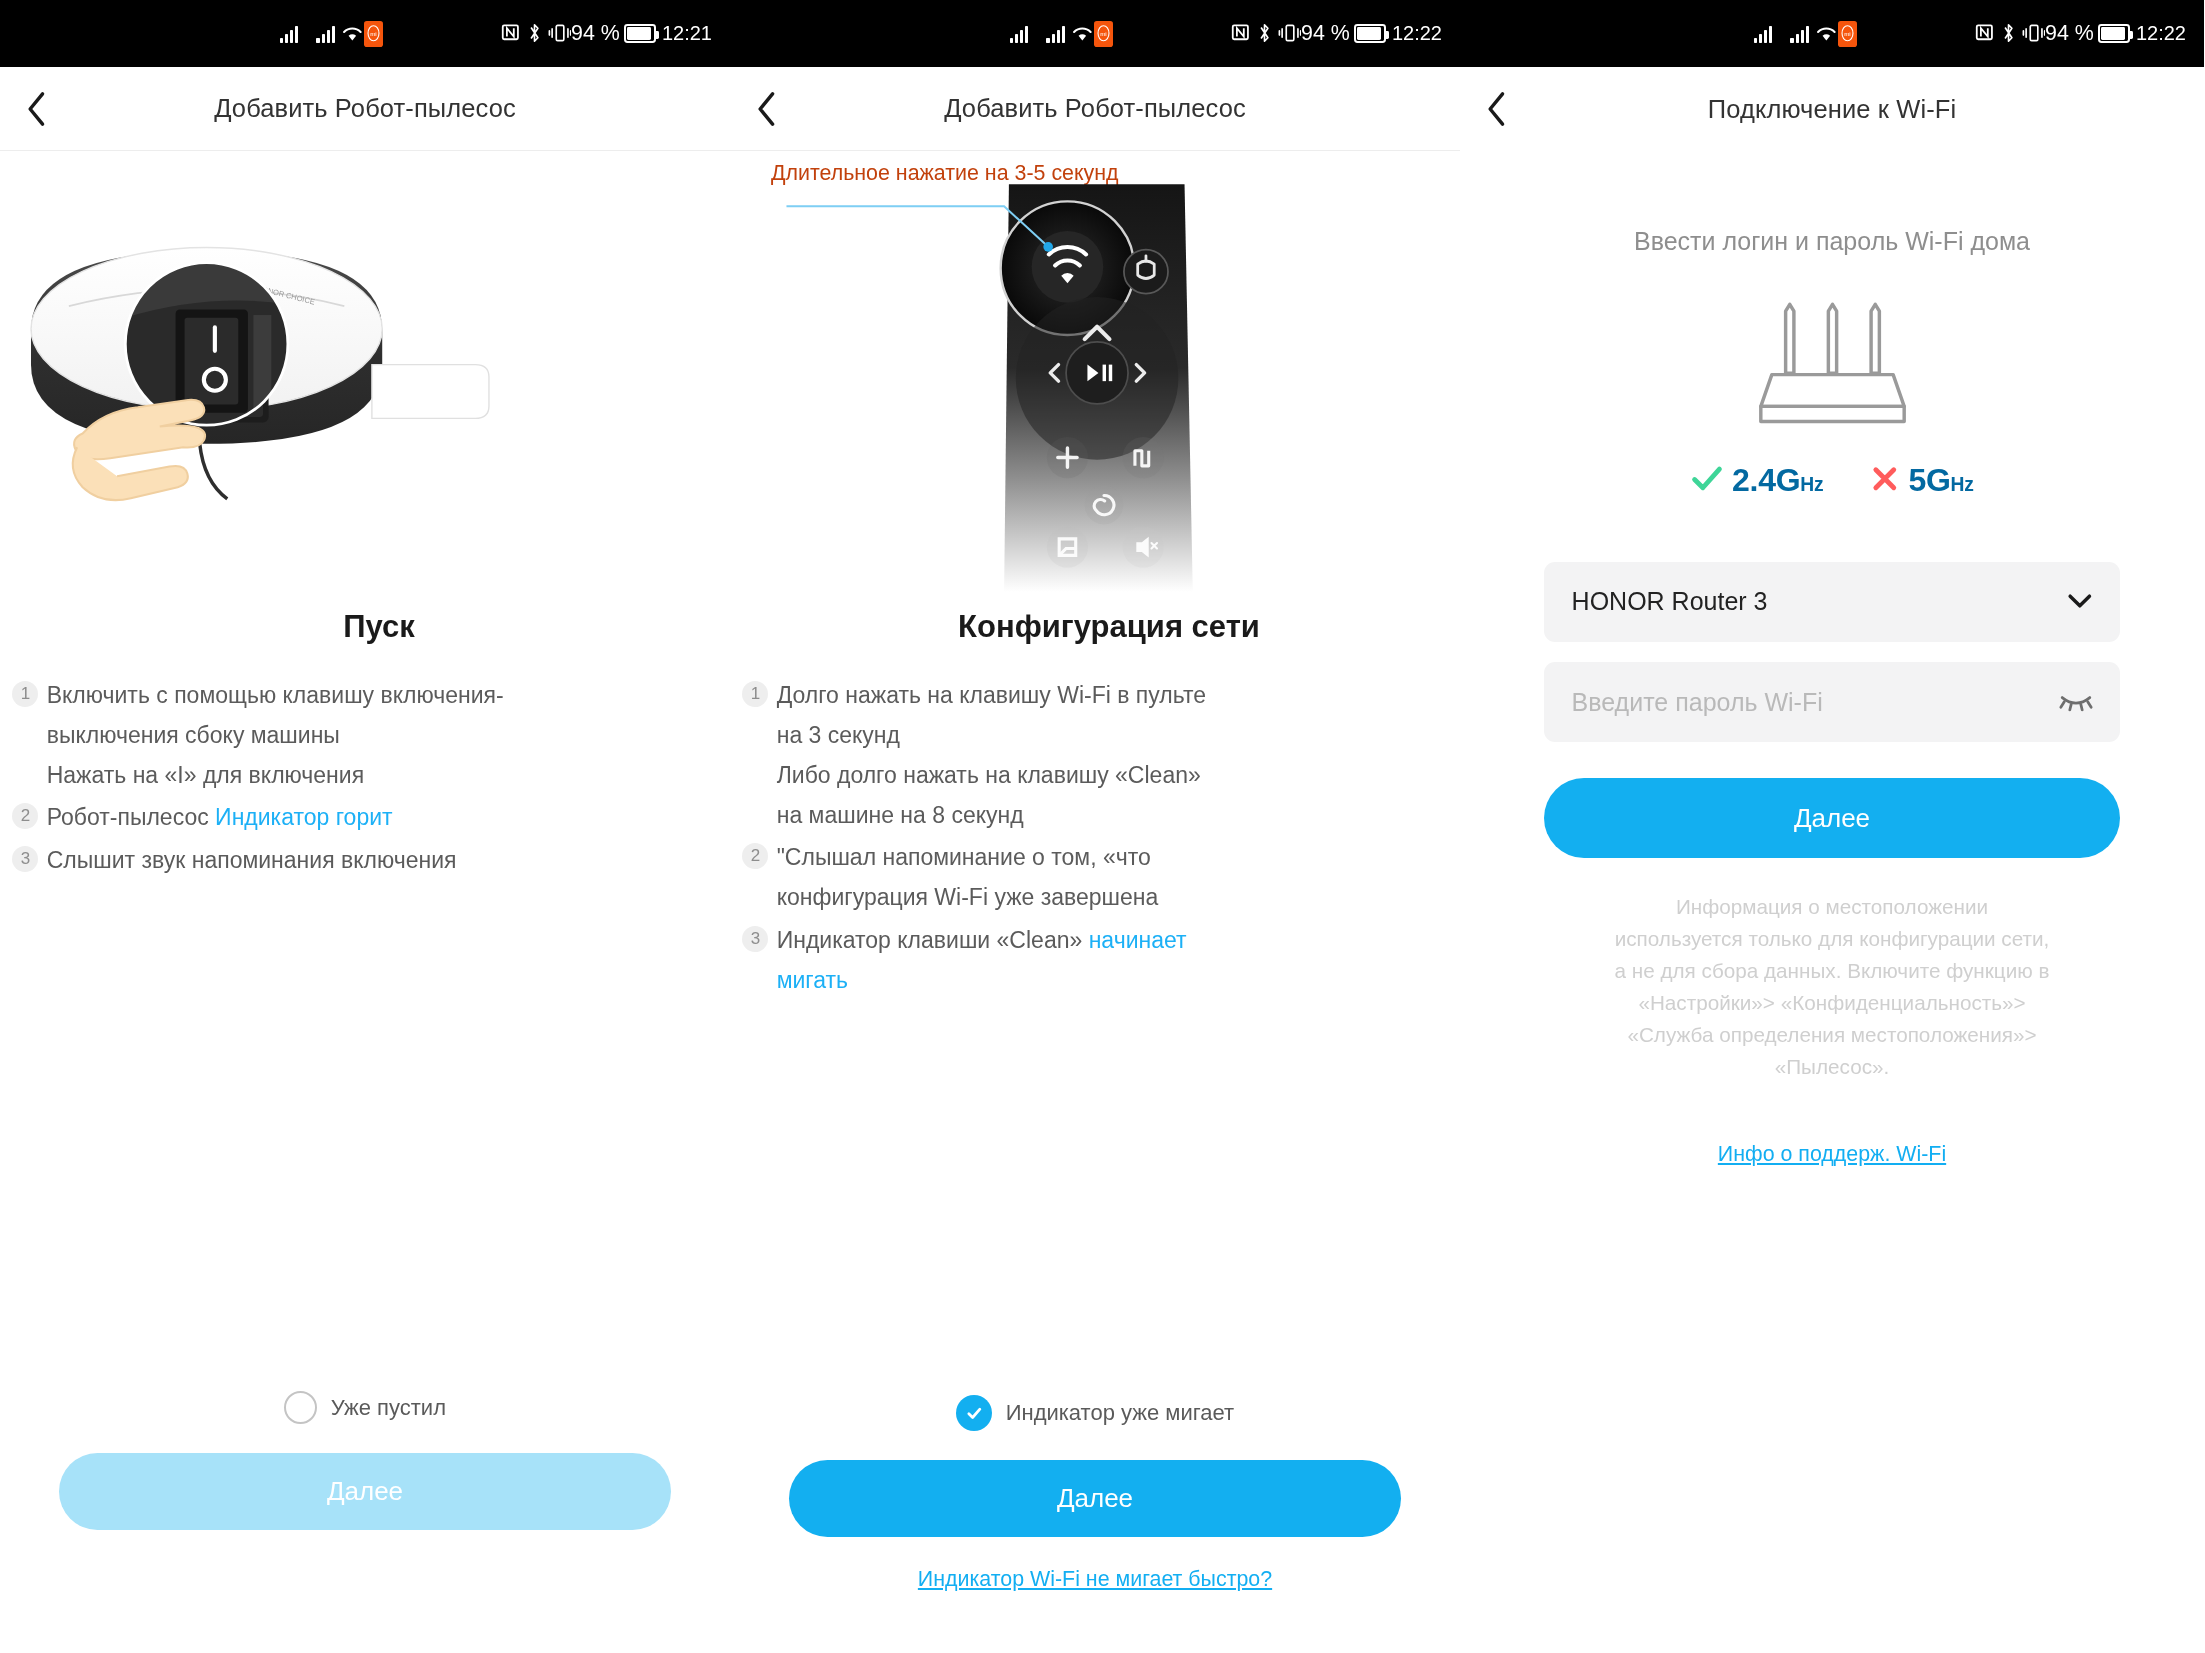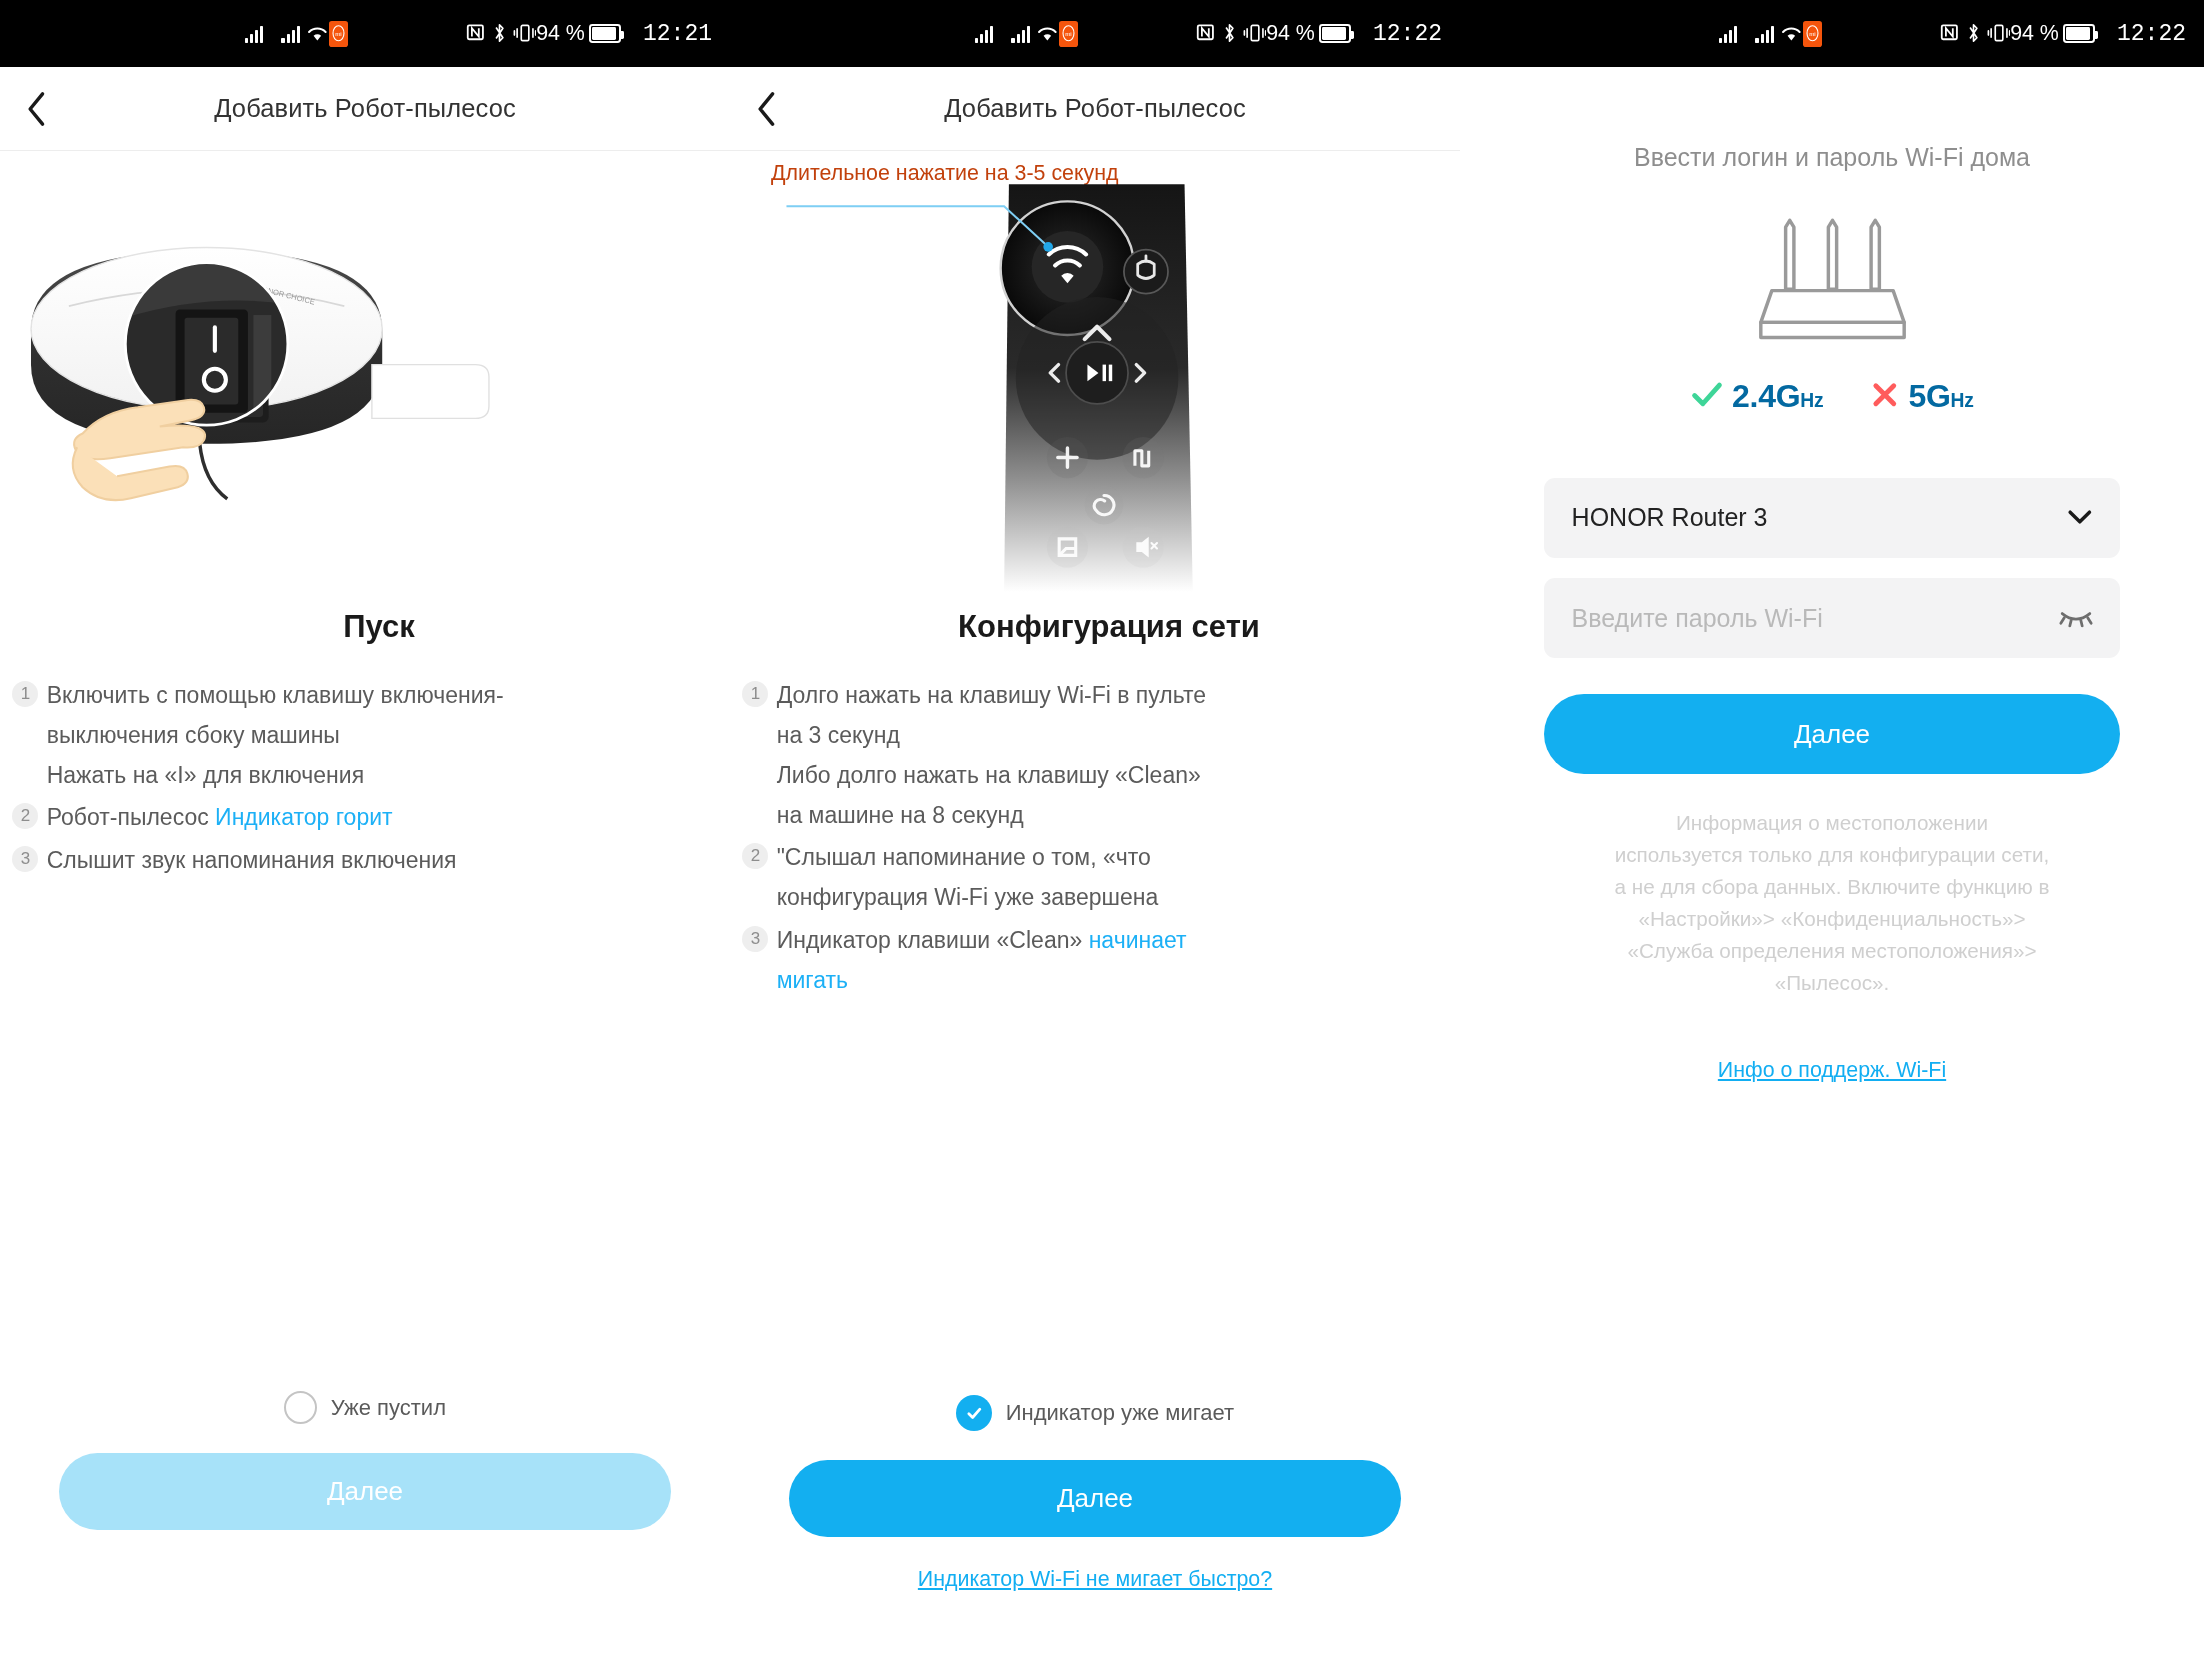--- a/index.html
+++ b/index.html
@@ -34,21 +34,21 @@
   .sig i:nth-child(3){height:13px}.sig i:nth-child(4){height:17px}
   .wifi-ic { width: 20.7px; height: 18px; position: relative; }
   .mi-badge {
     width: 18.6px; height: 26px; background: #F5550C; border-radius: 2.8px;
     display: flex; align-items: center; justify-content: center;
     margin-left: 1.4px;
   }
   .mi-badge svg { display:block; }
   .sb-gap { width: 117px; }
   .sb-txt { color: #fff; font-size: 21.4px; letter-spacing: 0px; }
-  .sb-clock { color: #fff; font-size: 23px; margin-left: 22px; font-family: Liberation Mono, monospace; }
+  .sb-clock { color: #fff; font-size: 20px; margin-left: 6px; }
   .batt { width: 32px; height: 19.3px; border: 2.1px solid #fff; border-radius: 3.4px; position: relative; margin-left: 4.1px;}
   .batt::after{content:"";position:absolute;right:-5.5px;top:5.5px;width:3.4px;height:7.6px;background:#fff;border-radius:0 1.4px 1.4px 0;}
   .batt i{position:absolute;left:1.4px;top:1.4px;bottom:1.4px;width:86%;background:#fff;border-radius:1.4px;}
 
   
   .navbar {
     height: 84px; display:flex; align-items:center;
     position: relative; background:#fff;
     border-bottom: 0.7px solid #ededed;
   }
@@ -549,20 +549,28 @@
             </svg>
         </span>
         <span class="sb-txt">94 %</span>
         <span class="batt">
             <i></i>
           </span>
         <span class="sb-clock">12:22</span>
       </div>
     </div>
 
+    <div class="navbar noborder">
+      <div class="back-btn">
+        <svg width="20.7" height="36" viewBox="0 0 30 52">
+            <path d="M24 4 L6 26 L24 48" stroke="#1a1a1a" stroke-width="5" fill="none" stroke-linecap="round" stroke-linejoin="round"></path>
+          </svg>
+      </div>
+      <div class="nav-title">Подключение к Wi-Fi</div>
+    </div>
 
     <div class="p3-sub">Ввести логин и пароль Wi-Fi дома</div>
 
     <div class="router-ill">
       <svg width="193" height="138" viewBox="0 0 280 200">
         <g stroke="#9a9a9a" stroke-width="5" fill="none" stroke-linejoin="round" stroke-linecap="round">
           <path d="M72 22 L78 12 L84 22 L84 112 L72 112 Z"></path>
           <path d="M134 22 L140 12 L146 22 L146 112 L134 112 Z"></path>
           <path d="M196 22 L202 12 L208 22 L208 112 L196 112 Z"></path>
           <path d="M52 114 L228 114 L244 160 L36 160 Z"></path>

